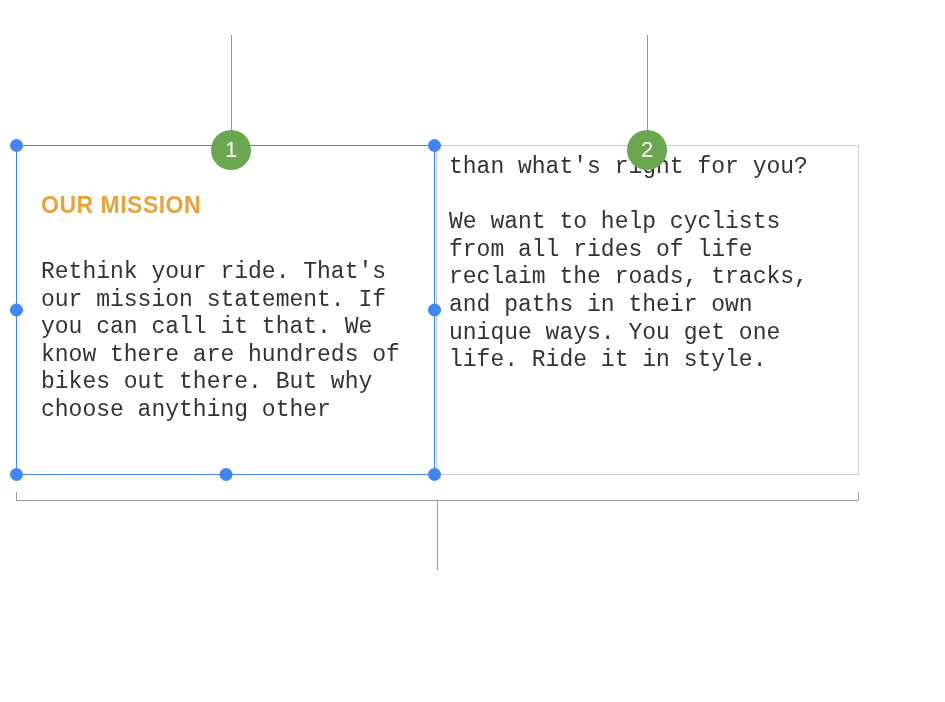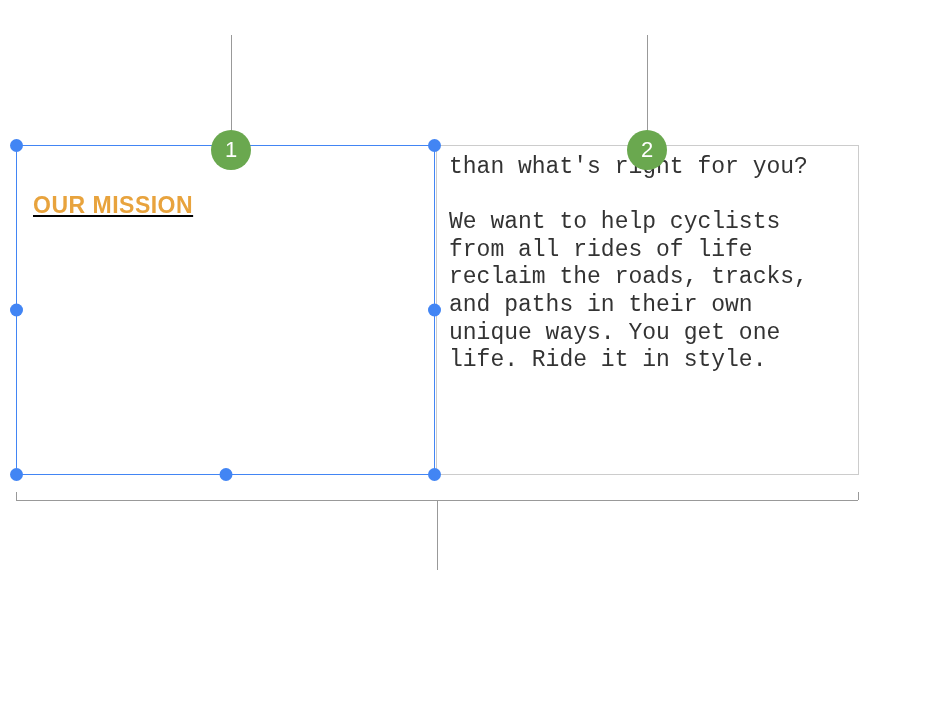--- a/index.html
+++ b/index.html
@@ -76,22 +76,21 @@
       background: #fff;
     }
     .textbox-1 {
       position: absolute;
       top: 0;
       left: 0;
       width: 419px;
       height: 330px;
       border: 1.5px solid #4285f4;
       background: #fff;
-      padding: 16px 8px 8px 16px;
-      text-decoration: underline;
+      padding: 16px 8px 8px 24px;
     }
     .textbox-2 {
       position: absolute;
       top: 0;
       left: 420px;
       width: 423px;
       height: 330px;
       border: 1.5px solid #ccc;
       background: #fff;
       padding: 8px 12px 8px 12px;
@@ -166,20 +165,21 @@
   <div class="doc-area">
 
     <div class="textbox-2">
       <div class="body-text">than what's right for you?
 
 We want to help cyclists from all rides of life reclaim the roads, tracks, and paths in their own unique ways. You get one life. Ride it in style.</div>
     </div>
 
     <div class="textbox-1">
       <div class="heading">OUR MISSION</div>
+      <div class="body-text">Rethink your ride. That's our mission statement. If you can call it that. We know there are hundreds of bikes out there. But why choose anything other</div>
 
       <div class="handle h-tl"></div>
       <div class="handle h-tm"></div>
       <div class="handle h-tr"></div>
       <div class="handle h-ml"></div>
       <div class="handle h-mr"></div>
       <div class="handle h-bl"></div>
       <div class="handle h-bm"></div>
       <div class="handle h-br"></div>
     </div>

